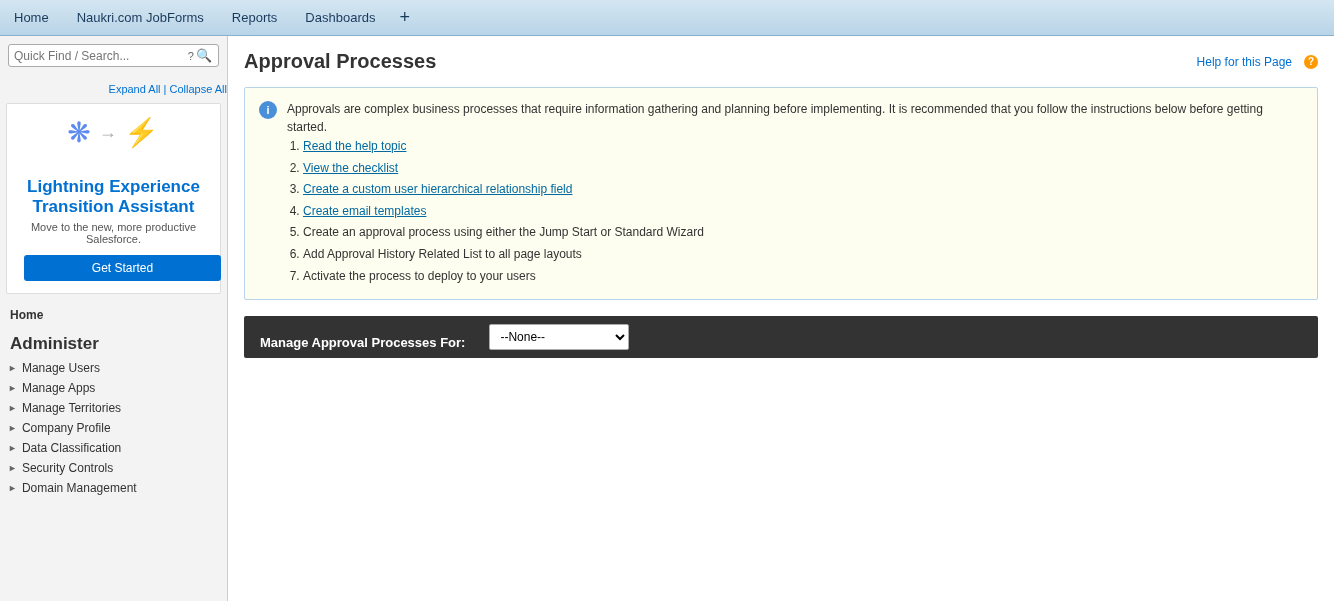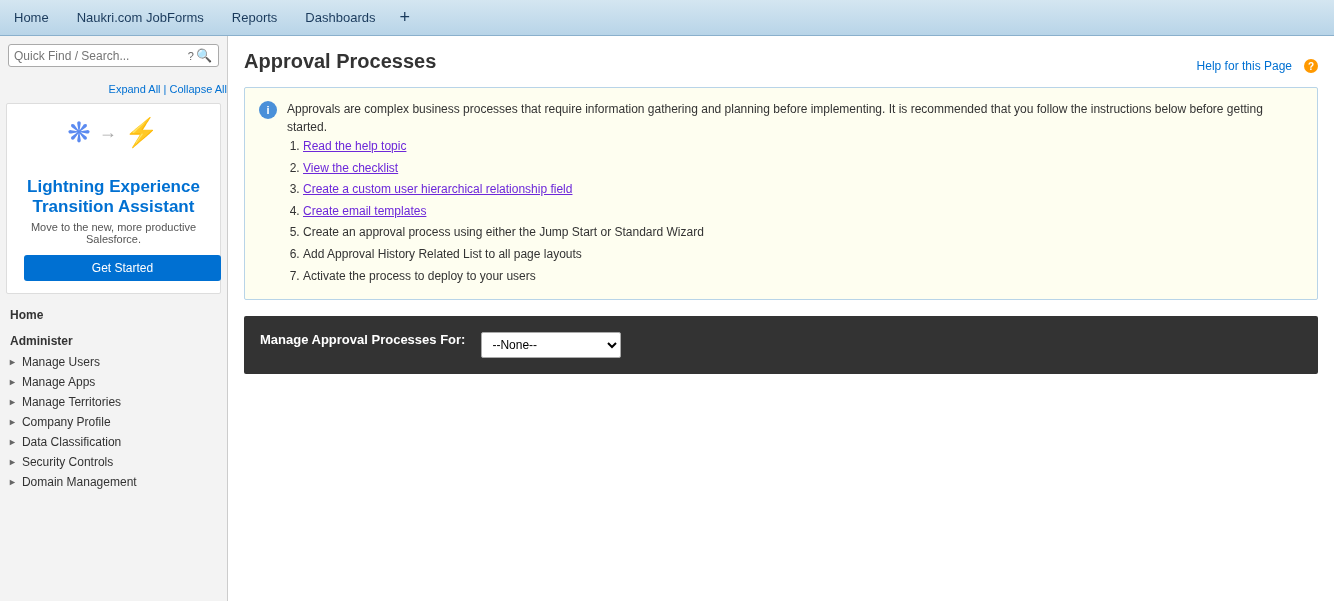--- a/index.html
+++ b/index.html
@@ -139,21 +139,21 @@
     
     .sidebar-section-title {
       font-size: 12px;
       font-weight: bold;
       color: #333;
       padding: 10px 10px 4px 10px;
       cursor: pointer;
     }
 
     .administer-header {
-      font-size: 12px;
+      font-size: 17px;
       font-weight: bold;
       color: #333;
       padding: 8px 10px 4px 10px;
     }
 
     .sidebar-item {
       display: flex;
       align-items: center;
       padding: 3px 10px 3px 8px;
       font-size: 12px;
@@ -173,21 +173,21 @@
     .main-content {
       flex: 1;
       padding: 14px 16px;
       background: #fff;
       overflow-y: auto;
     }
 
     .page-header {
       display: flex;
       justify-content: space-between;
-      align-items: flex-end;
+      align-items: center;
       margin-bottom: 14px;
     }
     .page-title {
       font-size: 20px;
       font-weight: bold;
       color: #333;
     }
     .help-link {
       font-size: 12px;
       color: #0070d2;
@@ -240,33 +240,33 @@
     }
     .info-content ol {
       padding-left: 16px;
     }
     .info-content li {
       font-size: 12px;
       color: #333;
       line-height: 1.8;
     }
     .info-content a {
-      color: #6d28d9;
+      color: #0369a1;
       text-decoration: underline;
       cursor: pointer;
     }
 
     
     .manage-bar {
       background: #333;
       color: white;
-      padding: 16px 16px;
-      display: flex;
-      align-items: flex-start;
-      gap: 16px;
+      padding: 8px 16px;
+      display: flex;
+      align-items: flex-end;
+      gap: 24px;
       border-radius: 2px;
     }
     .manage-bar label {
       font-size: 13px;
       font-weight: bold;
       color: white;
       white-space: nowrap;
     }
     .manage-bar select {
       padding: 4px 6px;

